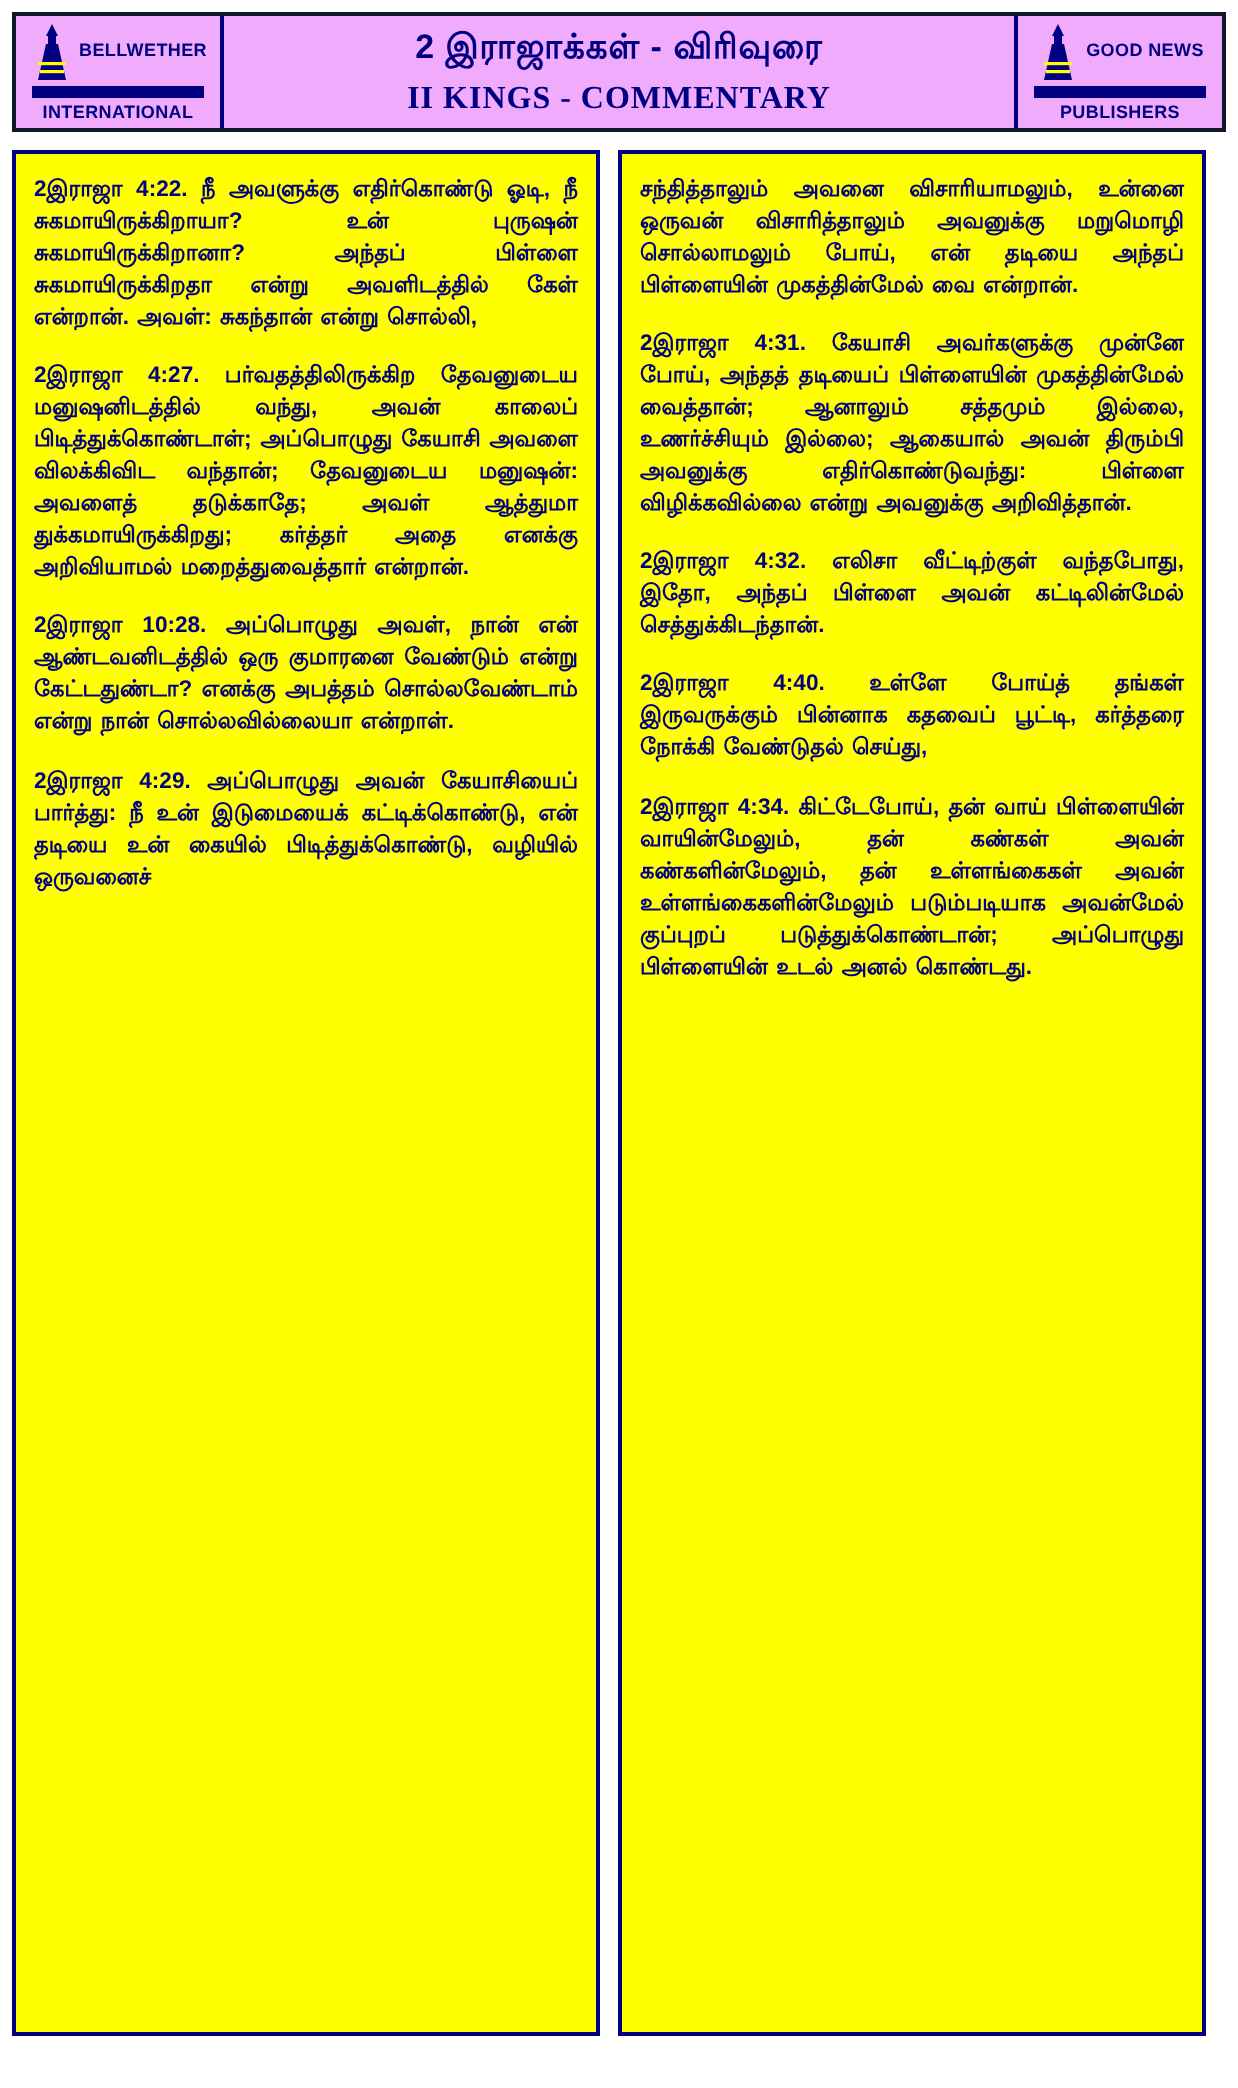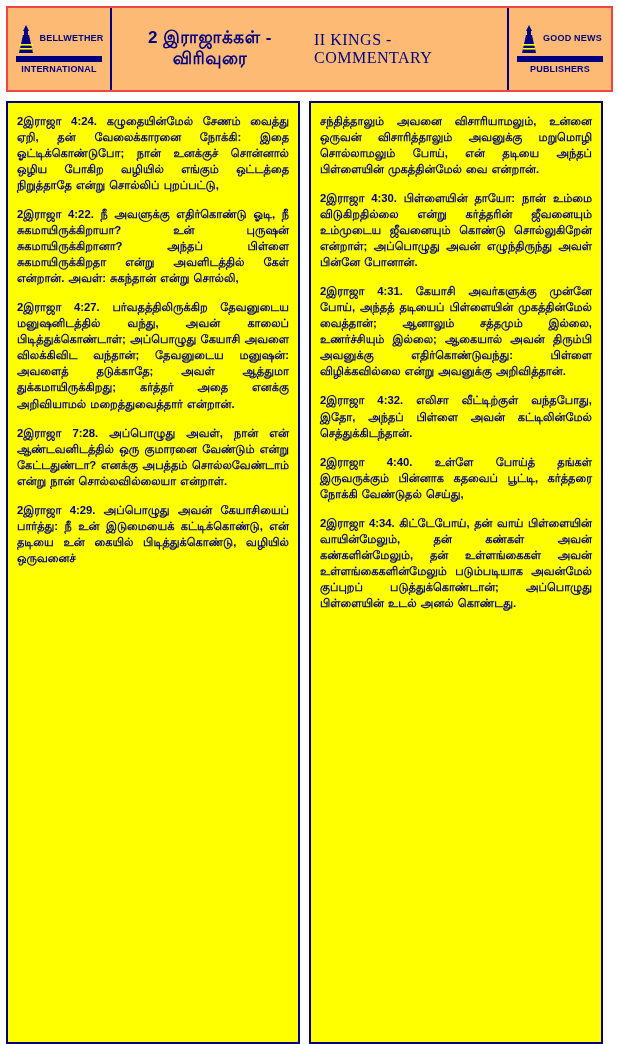--- a/index.html
+++ b/index.html
@@ -18,23 +18,23 @@
     width: 619px;
     height: 1044px;
     position: relative;
     background: #ffffff;
     box-sizing: border-box;
     padding: 6px 6px 6px 6px;
   }
 
   
   .header {
-    height: 86px;
-    border: 2px solid #ef4444;
-    background: #fdba74;
+    height: 60px;
+    border: 2px solid #0f172a;
+    background: #f0abfc;
     display: flex;
     align-items: stretch;
     box-sizing: border-box;
   }
   .logo-box {
     width: 104px;
     border-right: 2px solid #000080;
     display: flex;
     flex-direction: column;
     align-items: center;
@@ -79,35 +79,35 @@
   }
   .logo-stack {
     display: flex;
     flex-direction: column;
     align-items: center;
     justify-content: center;
   }
   .title-box {
     flex: 1;
     display: flex;
-    flex-direction: row;
+    flex-direction: column;
     align-items: center;
     justify-content: center;
     gap: 6px;
   }
   .title-ta {
     font-size: 17px;
     font-weight: bold;
     color: #000080;
     letter-spacing: 0.5px;
     text-align: center;
   }
   .title-en {
     font-size: 16px;
-    font-weight: normal;
+    font-weight: bold;
     color: #000080;
     font-family: "Liberation Serif", serif;
     letter-spacing: 0.5px;
   }
 
   
   .columns {
     margin-top: 9px;
     display: flex;
     gap: 9px;
@@ -181,30 +181,28 @@
         <div class="logo-bar"></div>
         <div class="logo-line">PUBLISHERS</div>
       </div>
     </div>
 
   </div>
 
   <div class="columns">
 
     <div class="col">
-      <p class="para">2இராஜா 4:24. கழுதையின்மேல் சேணம் வைத்து ஏறி, தன் வேலைக்காரனை நோக்கி: இதை ஓட்டிக்கொண்டுபோ; நான் உனக்குச் சொன்னால் ஒழிய போகிற வழியில் எங்கும் ஒட்டத்தை நிறுத்தாதே என்று சொல்லிப் புறப்பட்டு,</p>
       <p class="para">2இராஜா 4:22. நீ அவளுக்கு எதிர்கொண்டு ஓடி, நீ சுகமாயிருக்கிறாயா? உன் புருஷன் சுகமாயிருக்கிறானா? அந்தப் பிள்ளை சுகமாயிருக்கிறதா என்று அவளிடத்தில் கேள் என்றான். அவள்: சுகந்தான் என்று சொல்லி,</p>
       <p class="para">2இராஜா 4:27. பர்வதத்திலிருக்கிற தேவனுடைய மனுஷனிடத்தில் வந்து, அவன் காலைப் பிடித்துக்கொண்டாள்; அப்பொழுது கேயாசி அவளை விலக்கிவிட வந்தான்; தேவனுடைய மனுஷன்: அவளைத் தடுக்காதே; அவள் ஆத்துமா துக்கமாயிருக்கிறது; கர்த்தர் அதை எனக்கு அறிவியாமல் மறைத்துவைத்தார் என்றான்.</p>
-      <p class="para">2இராஜா 7:28. அப்பொழுது அவள், நான் என் ஆண்டவனிடத்தில் ஒரு குமாரனை வேண்டும் என்று கேட்டதுண்டா? எனக்கு அபத்தம் சொல்லவேண்டாம் என்று நான் சொல்லவில்லையா என்றாள்.</p>
+      <p class="para">2இராஜா 10:28. அப்பொழுது அவள், நான் என் ஆண்டவனிடத்தில் ஒரு குமாரனை வேண்டும் என்று கேட்டதுண்டா? எனக்கு அபத்தம் சொல்லவேண்டாம் என்று நான் சொல்லவில்லையா என்றாள்.</p>
       <p class="para">2இராஜா 4:29. அப்பொழுது அவன் கேயாசியைப் பார்த்து: நீ உன் இடுமையைக் கட்டிக்கொண்டு, என் தடியை உன் கையில் பிடித்துக்கொண்டு, வழியில் ஒருவனைச்</p>
     </div>
 
     <div class="col">
       <p class="para">சந்தித்தாலும் அவனை விசாரியாமலும், உன்னை ஒருவன் விசாரித்தாலும் அவனுக்கு மறுமொழி சொல்லாமலும் போய், என் தடியை அந்தப் பிள்ளையின் முகத்தின்மேல் வை என்றான்.</p>
-      <p class="para">2இராஜா 4:30. பிள்ளையின் தாயோ: நான் உம்மை விடுகிறதில்லை என்று கர்த்தரின் ஜீவனையும் உம்முடைய ஜீவனையும் கொண்டு சொல்லுகிறேன் என்றாள்; அப்பொழுது அவன் எழுந்திருந்து அவள் பின்னே போனான்.</p>
       <p class="para">2இராஜா 4:31. கேயாசி அவர்களுக்கு முன்னே போய், அந்தத் தடியைப் பிள்ளையின் முகத்தின்மேல் வைத்தான்; ஆனாலும் சத்தமும் இல்லை, உணர்ச்சியும் இல்லை; ஆகையால் அவன் திரும்பி அவனுக்கு எதிர்கொண்டுவந்து: பிள்ளை விழிக்கவில்லை என்று அவனுக்கு அறிவித்தான்.</p>
       <p class="para">2இராஜா 4:32. எலிசா வீட்டிற்குள் வந்தபோது, இதோ, அந்தப் பிள்ளை அவன் கட்டிலின்மேல் செத்துக்கிடந்தான்.</p>
       <p class="para">2இராஜா 4:40. உள்ளே போய்த் தங்கள் இருவருக்கும் பின்னாக கதவைப் பூட்டி, கர்த்தரை நோக்கி வேண்டுதல் செய்து,</p>
       <p class="para">2இராஜா 4:34. கிட்டேபோய், தன் வாய் பிள்ளையின் வாயின்மேலும், தன் கண்கள் அவன் கண்களின்மேலும், தன் உள்ளங்கைகள் அவன் உள்ளங்கைகளின்மேலும் படும்படியாக அவன்மேல் குப்புறப் படுத்துக்கொண்டான்; அப்பொழுது பிள்ளையின் உடல் அனல் கொண்டது.</p>
     </div>
 
   </div>
 </div>
 
 </body></html>

